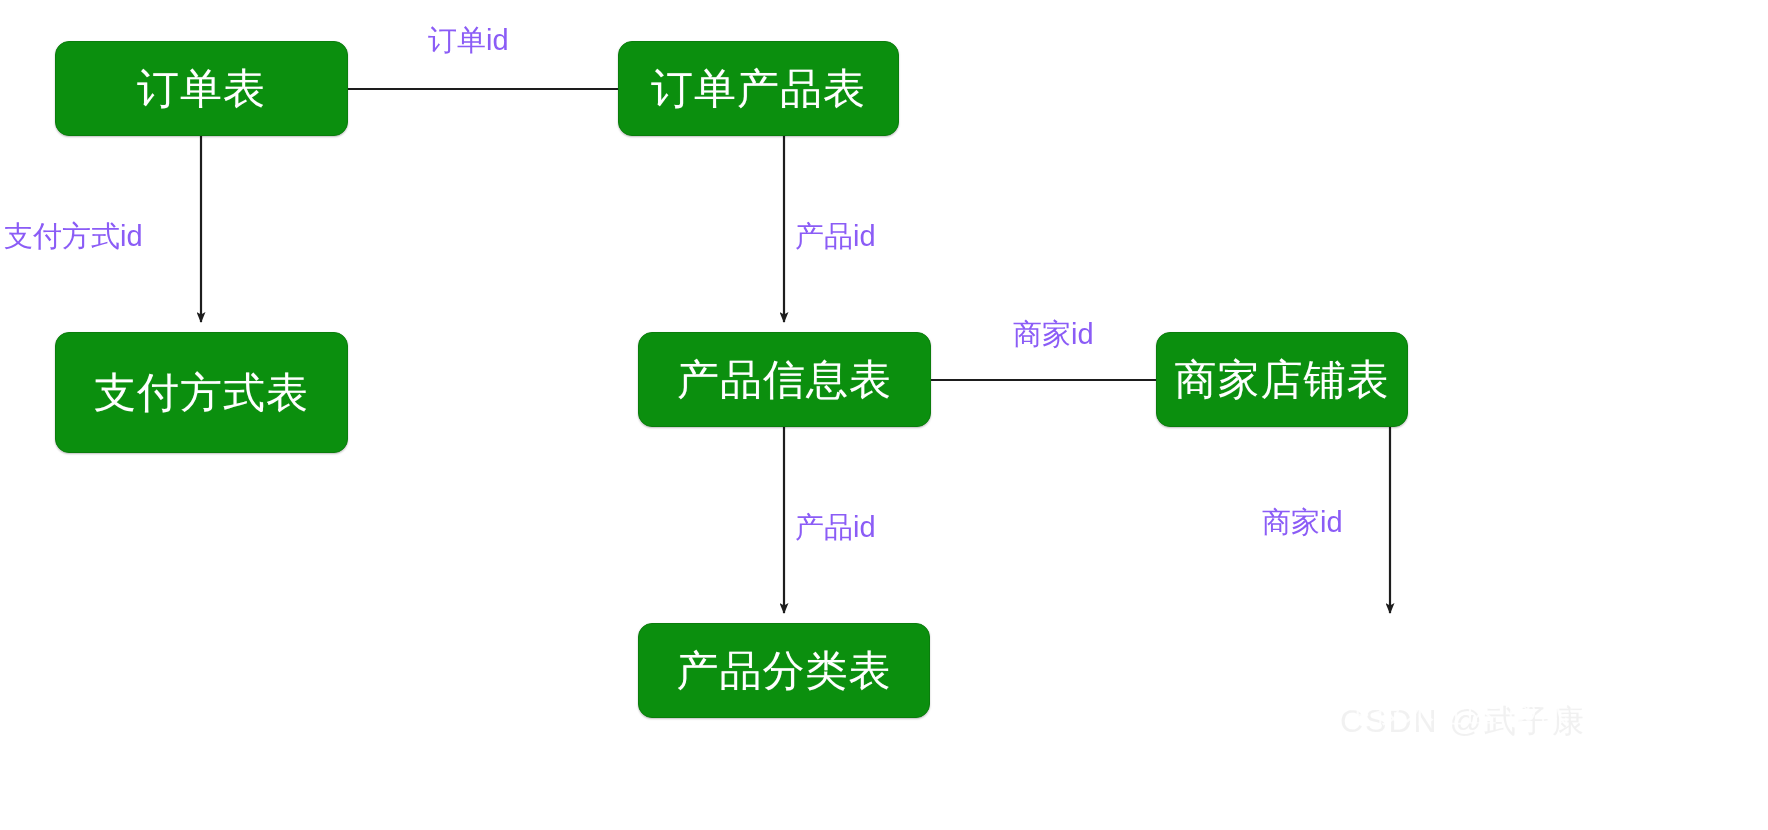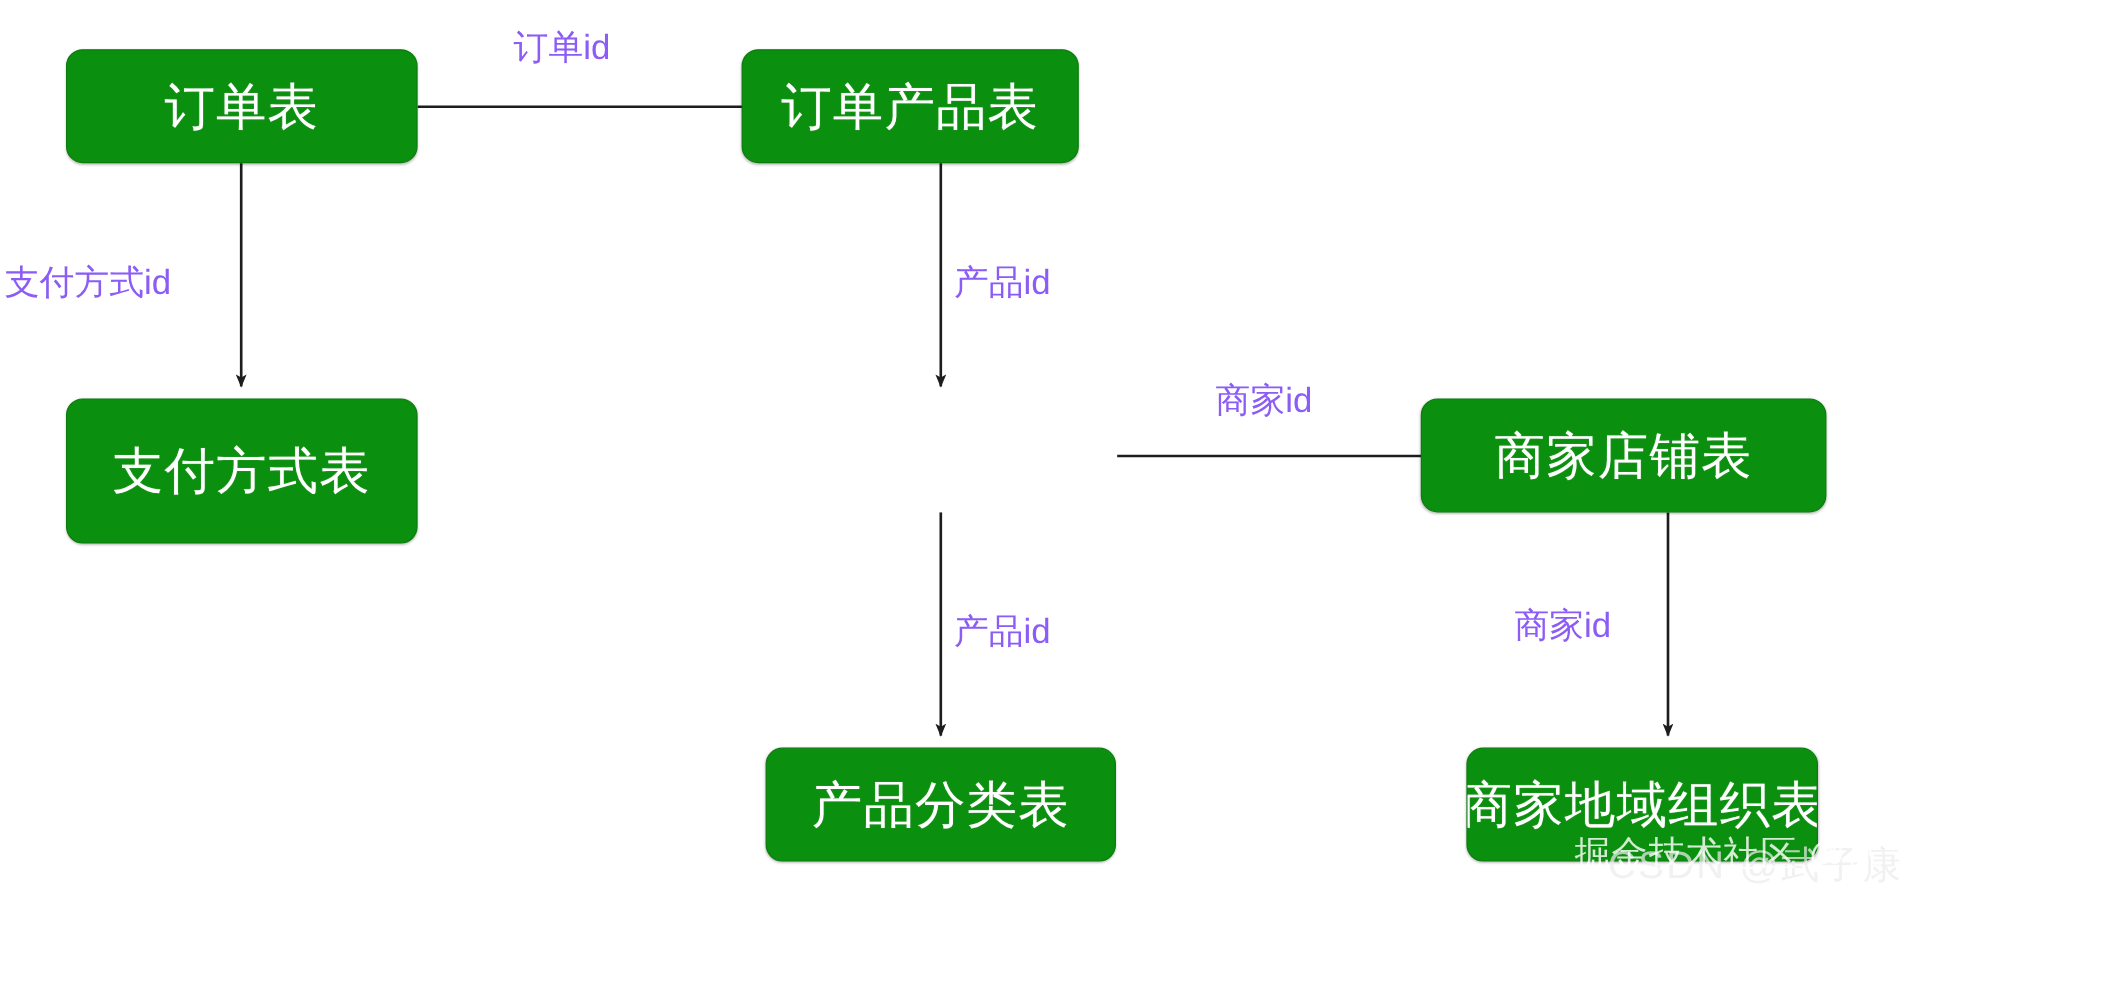--- a/index.html
+++ b/index.html
@@ -99,32 +99,32 @@
   </div>
 
   <div class="node" style="left:618px; top:41px; width:281px; height:95px;">
     <span class="node-label">订单产品表</span>
   </div>
 
   <div class="node" style="left:55px; top:332px; width:293px; height:121px;">
     <span class="node-label">支付方式表</span>
   </div>
 
+  <div class="node" style="left:638px; top:332px; width:293px; height:95px;">
+    <span class="node-label">产品信息表</span>
+  </div>
 
-  <div class="node" style="left:1184px; top:332px; width:338px; height:95px;">
+  <div class="node" style="left:1156px; top:332px; width:252px; height:95px;">
     <span class="node-label">商家店铺表</span>
   </div>
 
   <div class="node" style="left:638px; top:623px; width:292px; height:95px;">
     <span class="node-label">产品分类表</span>
   </div>
 
-  <div class="node" style="left:1222px; top:623px; width:293px; height:95px; overflow:hidden;">
-    <span class="node-label">商家地域组织表</span>
-  </div>
 
   <div class="edge-label" style="left:428px; top:26px;">订单id</div>
 
   <div class="edge-label" style="left:4px; top:222px;">支付方式id</div>
 
   <div class="edge-label" style="left:795px; top:222px;">产品id</div>
 
   <div class="edge-label" style="left:1013px; top:320px;">商家id</div>
 
   <div class="edge-label" style="left:795px; top:513px;">产品id</div>

